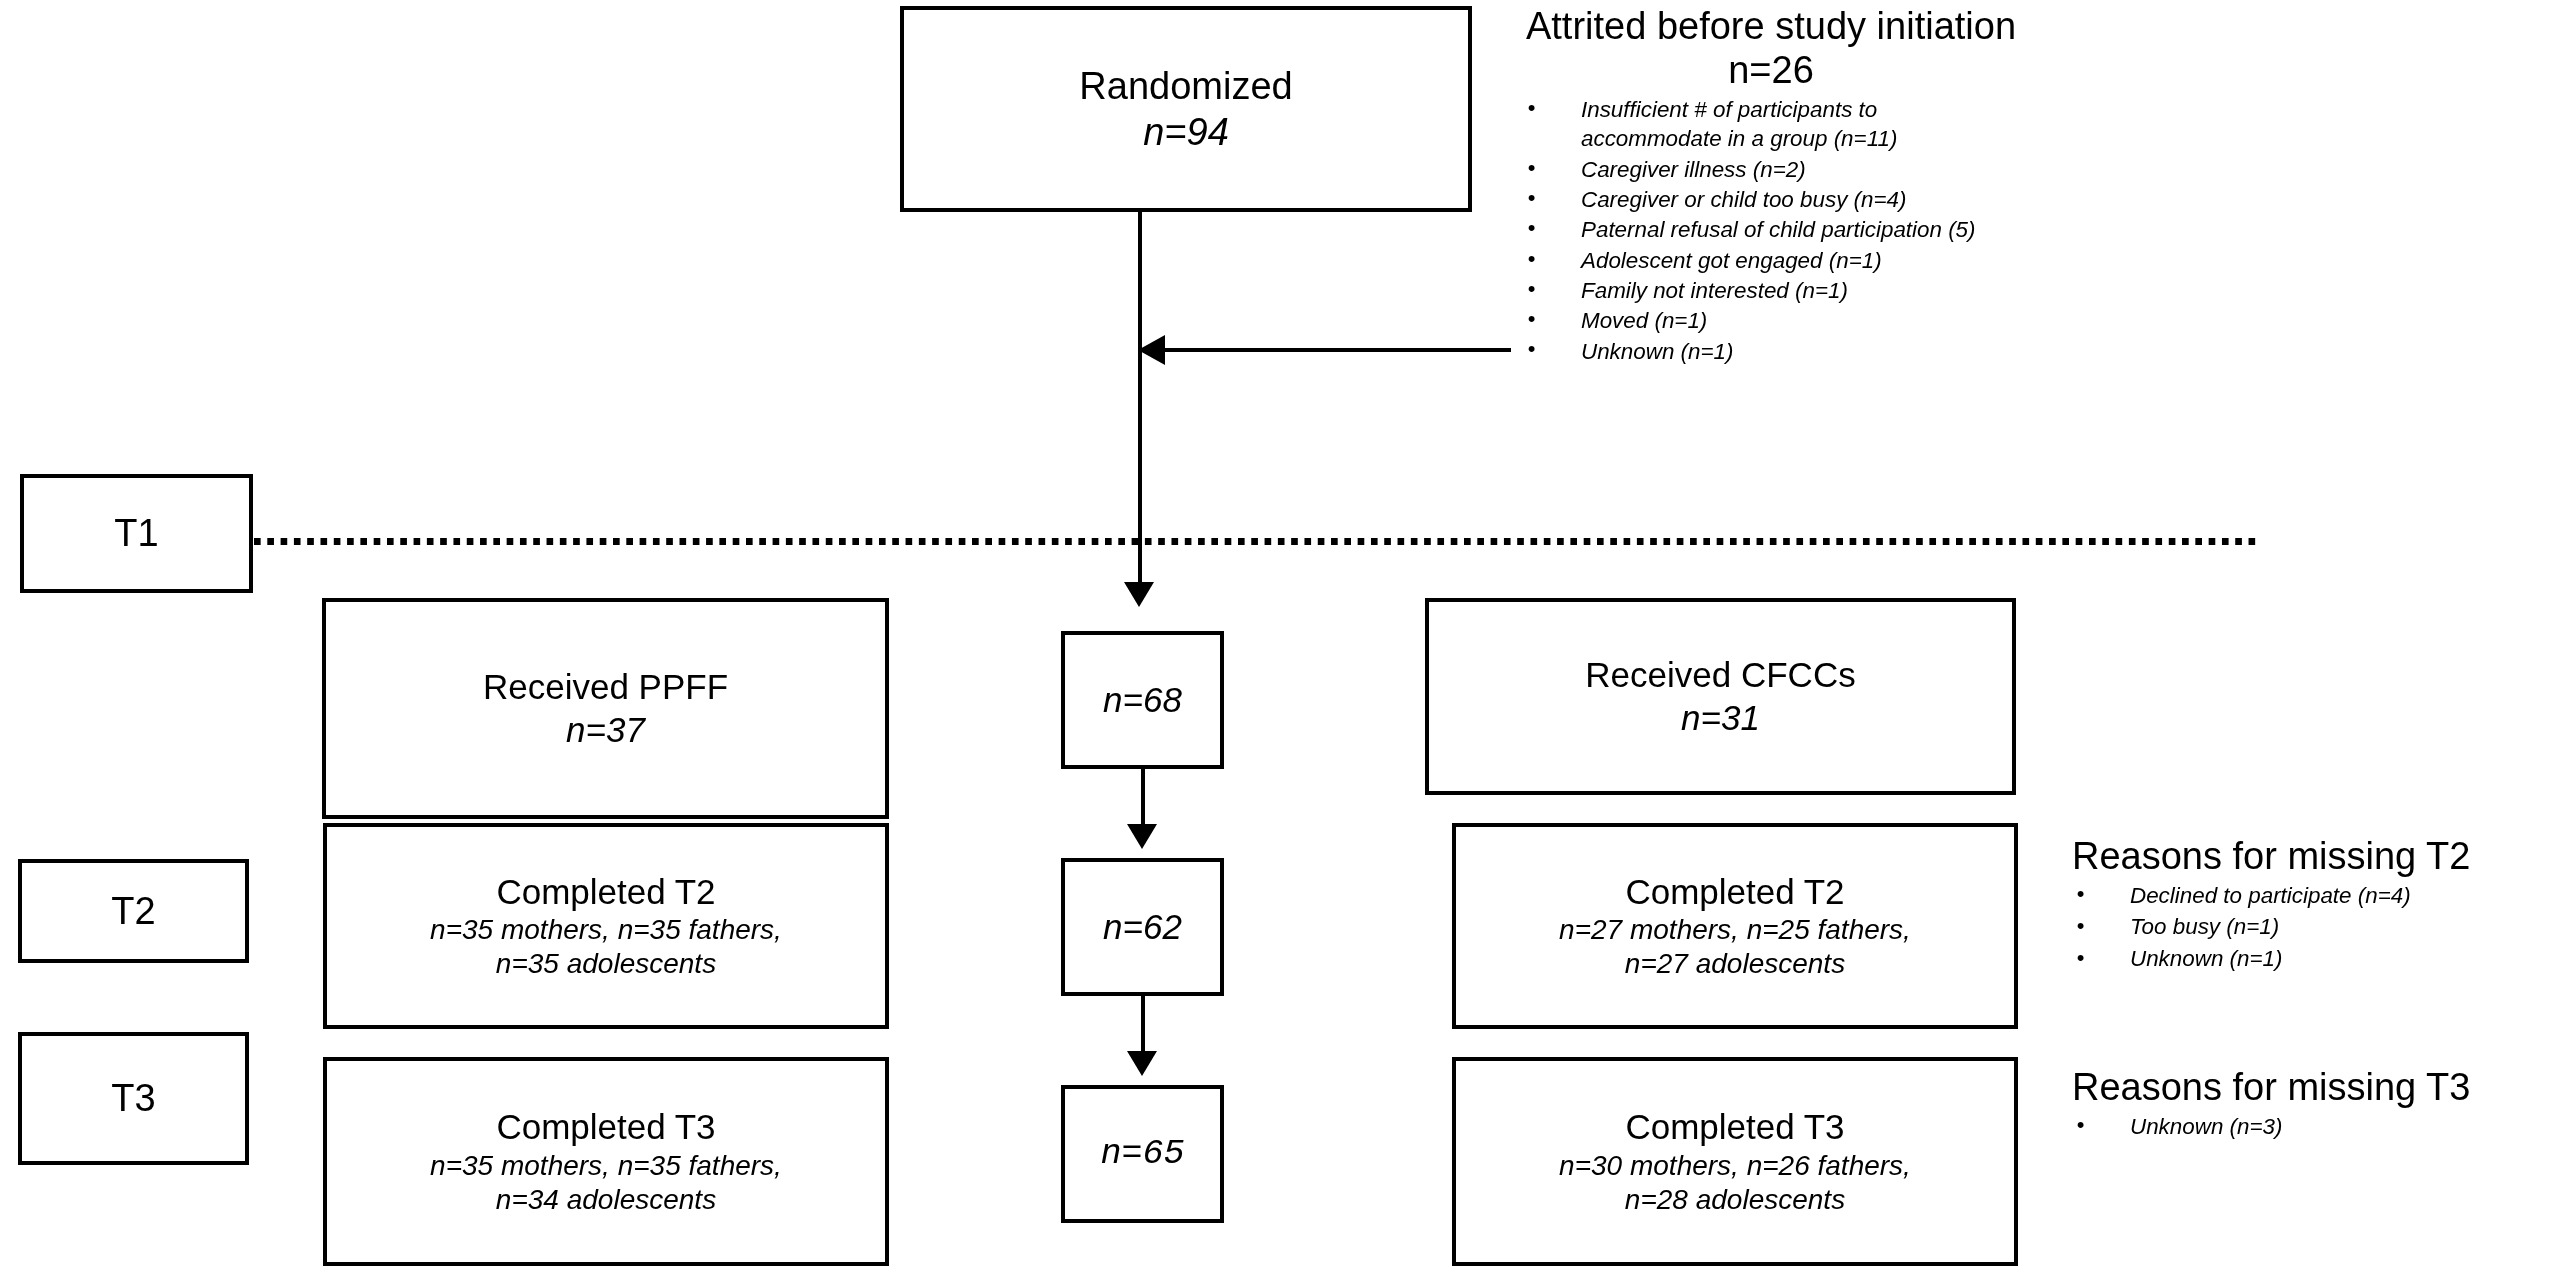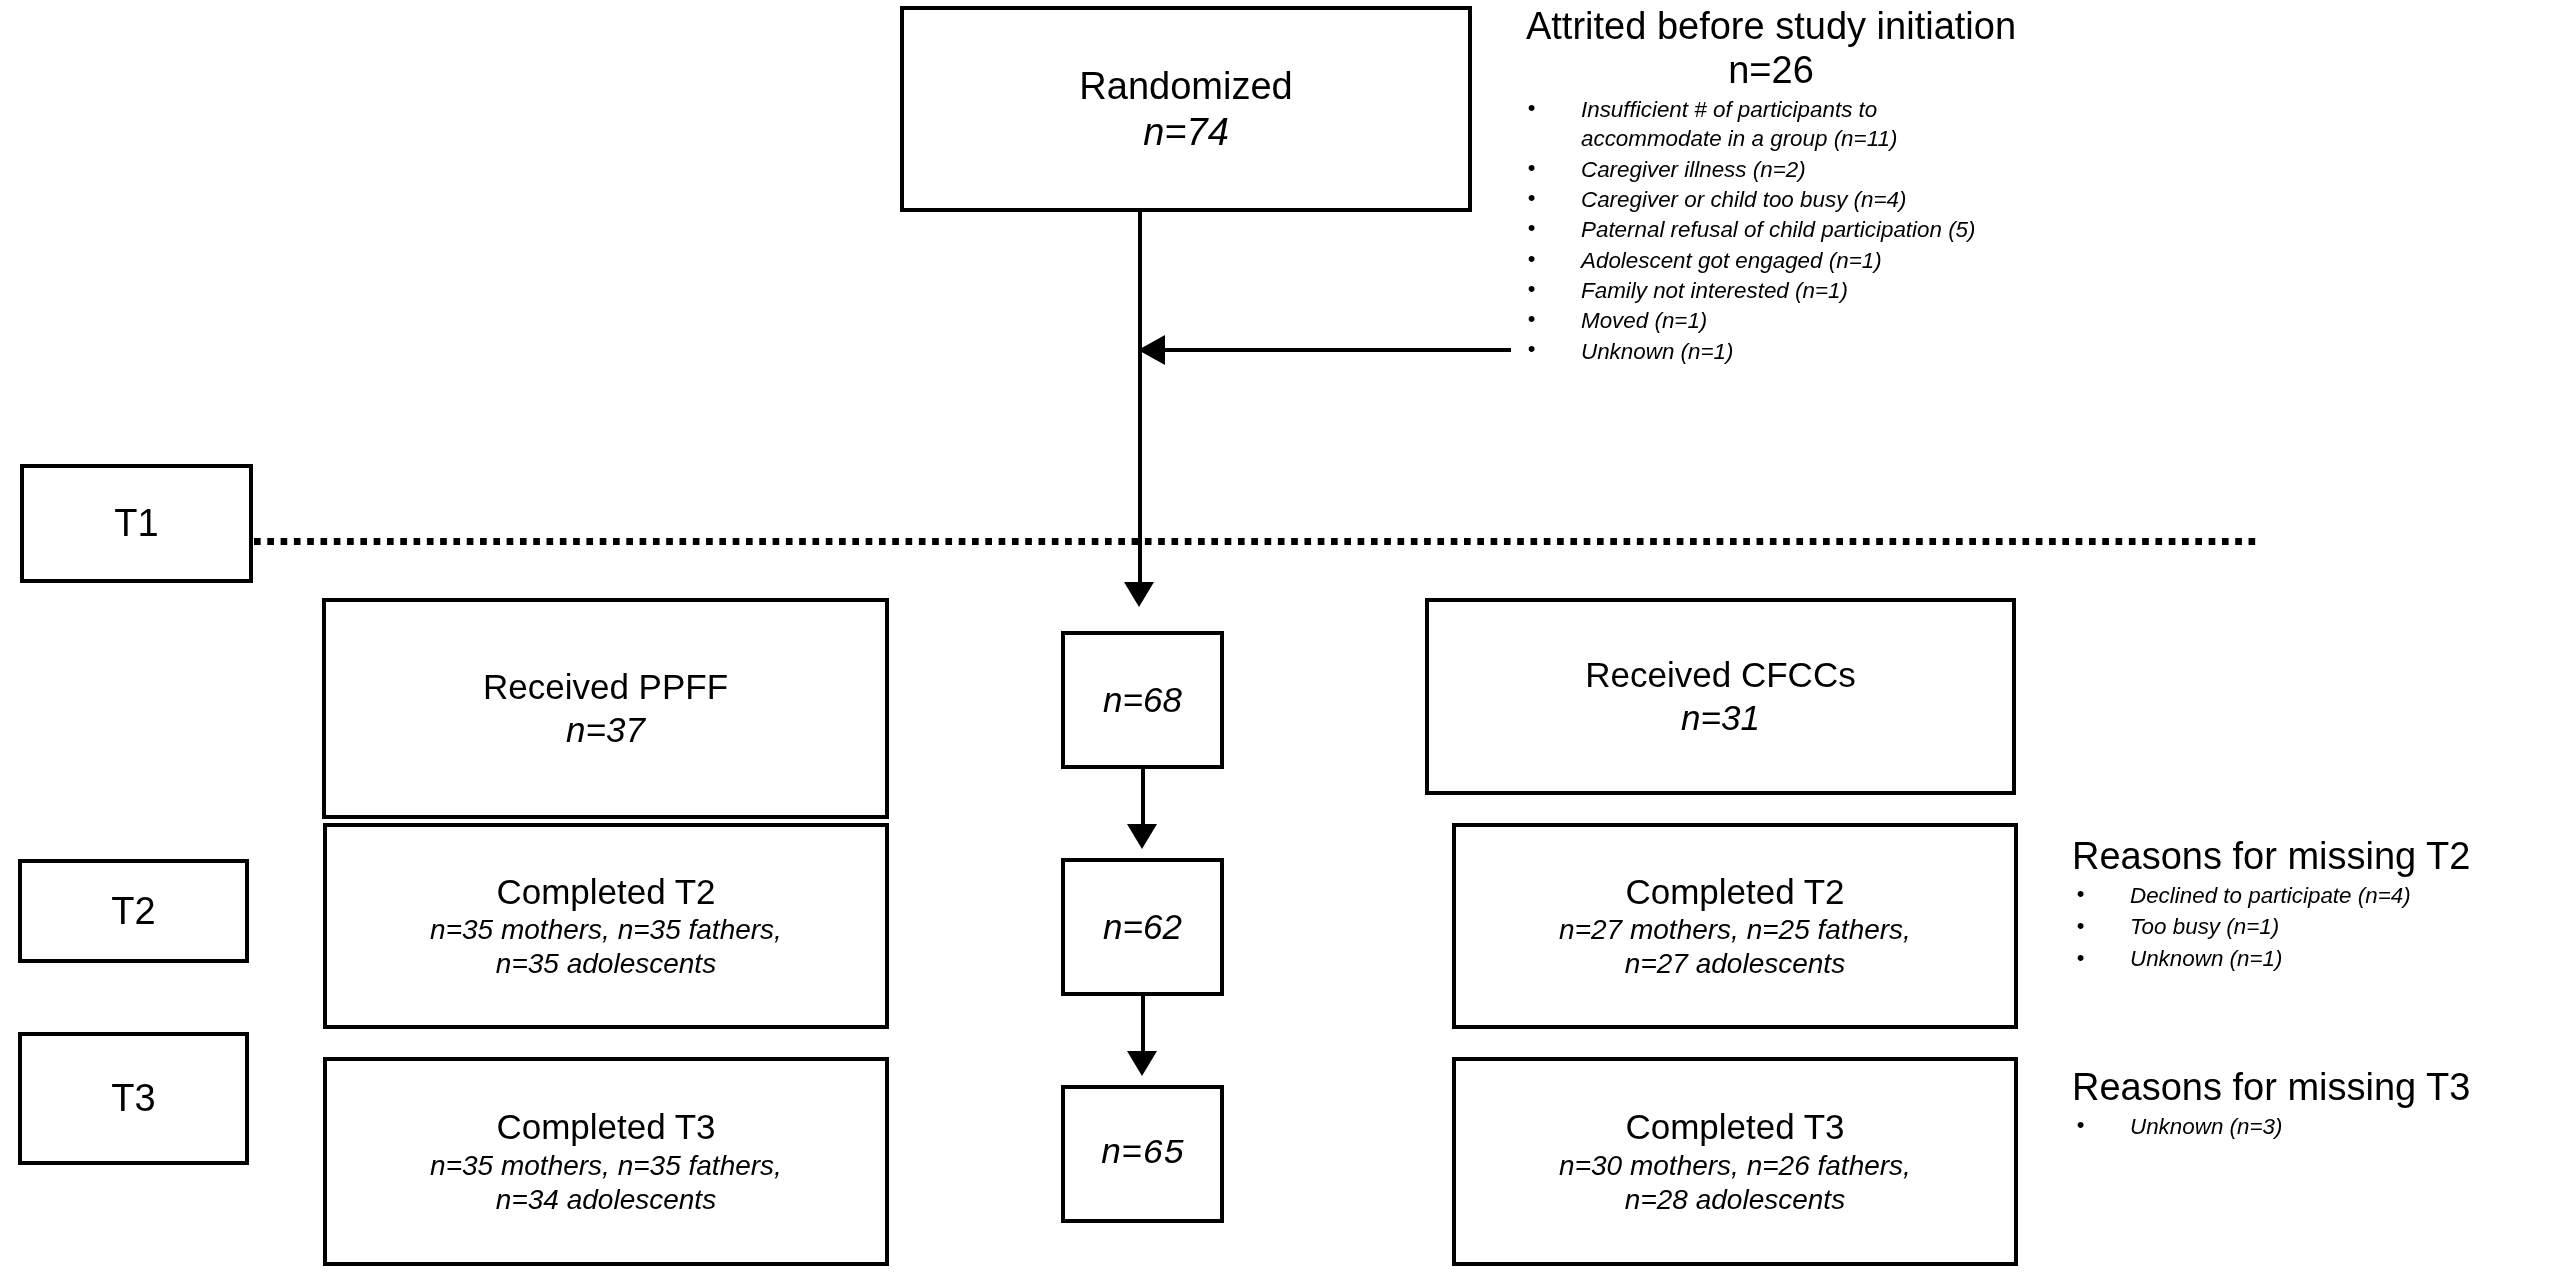--- a/index.html
+++ b/index.html
@@ -111,21 +111,21 @@
   }
   .note-list.tight li { line-height: 1.26; margin-bottom: 3.6px; }
 </style>
 </head>
 <body>
 
 <div id="canvas">
 
   <div class="box" style="left:900px; top:6px; width:572px; height:206px;">
     <span class="ln t-big">Randomized</span>
-    <span class="ln t-big ital">n=74</span>
+    <span class="ln t-big ital">n=94</span>
   </div>
 
   <div class="vline" style="left:1138px; top:212px; width:3.6px; height:381px;"></div>
   <div class="arrow-down" style="left:1124px; top:582px;"></div>
 
   <div class="hline" style="left:1163px; top:348px; width:348px; height:4.2px;"></div>
   <div class="arrow-left" style="left:1138px; top:335px;"></div>
 
   <div class="note" style="left:1499px; top:3.6px; width:496px;">
     <div class="note-title">
@@ -137,21 +137,21 @@
       <li>Caregiver illness (n=2)</li>
       <li>Caregiver or child too busy (n=4)</li>
       <li>Paternal refusal of child participation (5)</li>
       <li>Adolescent got engaged (n=1)</li>
       <li>Family not interested (n=1)</li>
       <li>Moved (n=1)</li>
       <li>Unknown (n=1)</li>
     </ul>
   </div>
 
-  <div class="box tp-box" style="left:20px; top:464px; width:233px; height:119px;">
+  <div class="box tp-box" style="left:20px; top:474px; width:233px; height:119px;">
     <span class="ln t-label">T1</span>
   </div>
   <div class="dotted" style="left:254px; top:538px; width:2003px;"></div>
 
   <div class="box" style="left:322px; top:598px; width:567px; height:221px;">
     <span class="ln t-mid">Received PPFF</span>
     <span class="ln t-mid ital">n=37</span>
   </div>
 
   <div class="box" style="left:1061px; top:631px; width:163px; height:138px;">

